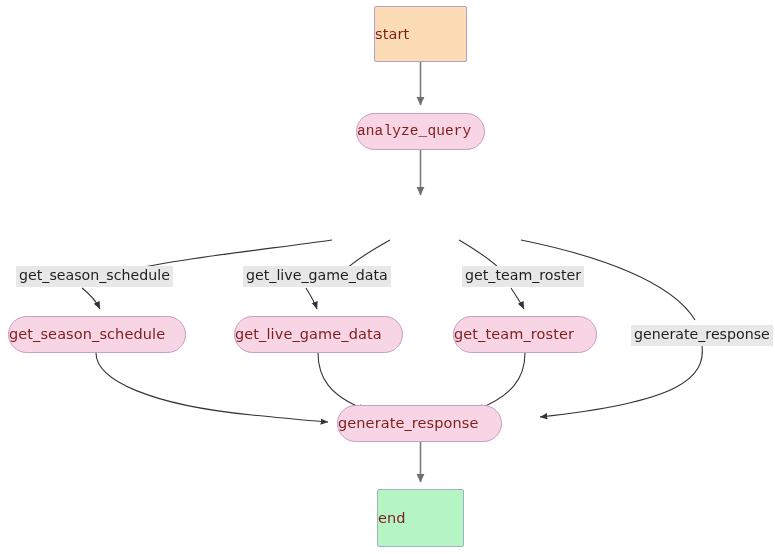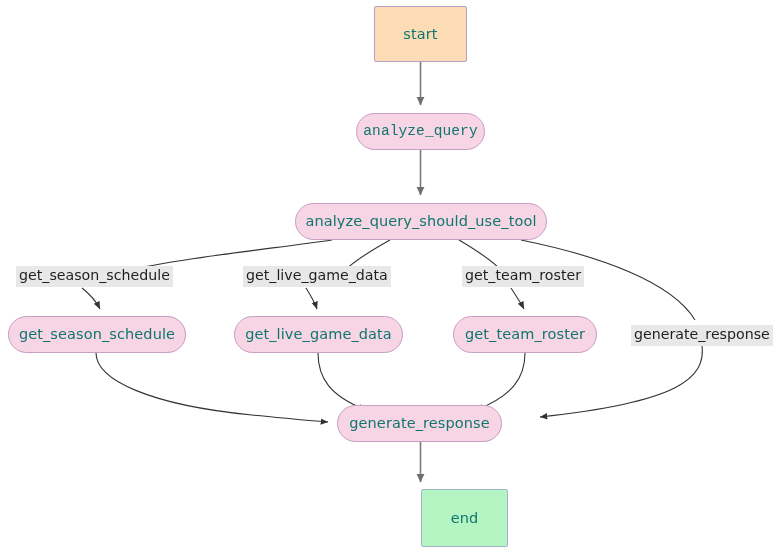--- a/index.html
+++ b/index.html
@@ -22,23 +22,23 @@
     top: 0;
     left: 0;
     width: 775px;
     height: 554px;
   }
   .node {
     position: absolute;
     box-sizing: border-box;
     display: flex;
     align-items: center;
-    justify-content: center;
+    justify-content: flex-start;
     text-align: center;
-    color: #0f766e;
+    color: #7f1d1d;
     font-size: 14.5px;
     line-height: 1;
     letter-spacing: 0.1px;
     white-space: nowrap;
     z-index: 3;
   }
   .node-rect {
     border: 1.4px solid #b79fc7;
     border-radius: 2px;
   }
@@ -119,41 +119,38 @@
   </svg>
 
   <div class="node node-rect" style="left:374px; top:6px; width:93px; height:56px; background:#fbdcb4; border-color:#b79fc7;">
     <span>start</span>
   </div>
 
   <div class="node node-stadium" style="left:356px; top:113px; width:129px; height:37px; background:#f7d5e4; border-color:#c79ec5;font-family:Liberation Mono, monospace;">
     <span>analyze_query</span>
   </div>
 
-  <div class="node node-stadium" style="left:295px; top:203px; width:252px; height:37px; background:#f7d5e4; border-color:#c79ec5;">
-    <span>analyze_query_should_use_tool</span>
-  </div>
 
   <div class="node node-stadium" style="left:8px; top:316px; width:178px; height:37px; background:#f7d5e4; border-color:#c79ec5;">
     <span>get_season_schedule</span>
   </div>
 
   <div class="node node-stadium" style="left:234px; top:316px; width:169px; height:37px; background:#f7d5e4; border-color:#c79ec5;">
     <span>get_live_game_data</span>
   </div>
 
   <div class="node node-stadium" style="left:453px; top:316px; width:144px; height:37px; background:#f7d5e4; border-color:#c79ec5;">
     <span>get_team_roster</span>
   </div>
 
   <div class="node node-stadium" style="left:337px; top:405px; width:165px; height:37px; background:#f7d5e4; border-color:#c79ec5;">
     <span>generate_response</span>
   </div>
 
-  <div class="node node-rect" style="left:377px; top:489px; width:87px; height:58px; background:#b5f5c4; border-color:#9fb3c7;margin-left:44px;">
+  <div class="node node-rect" style="left:377px; top:489px; width:87px; height:58px; background:#b5f5c4; border-color:#9fb3c7;">
     <span>end</span>
   </div>
 
   <div class="edge-label" style="left:16px; top:266px;">get_season_schedule</div>
 
   <div class="edge-label" style="left:243px; top:266px;">get_live_game_data</div>
 
   <div class="edge-label" style="left:462px; top:266px;">get_team_roster</div>
 
   <div class="edge-label" style="left:631px; top:325px;">generate_response</div>

